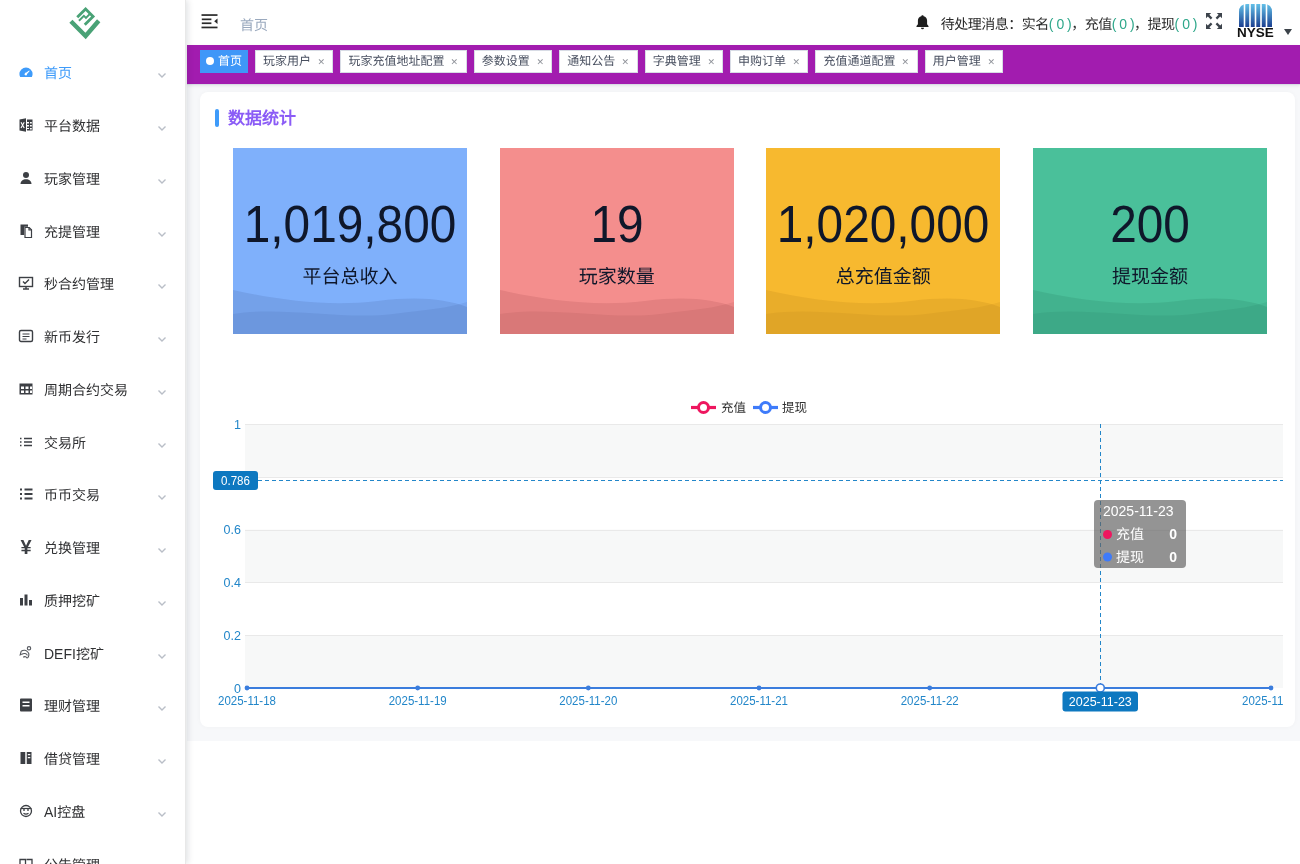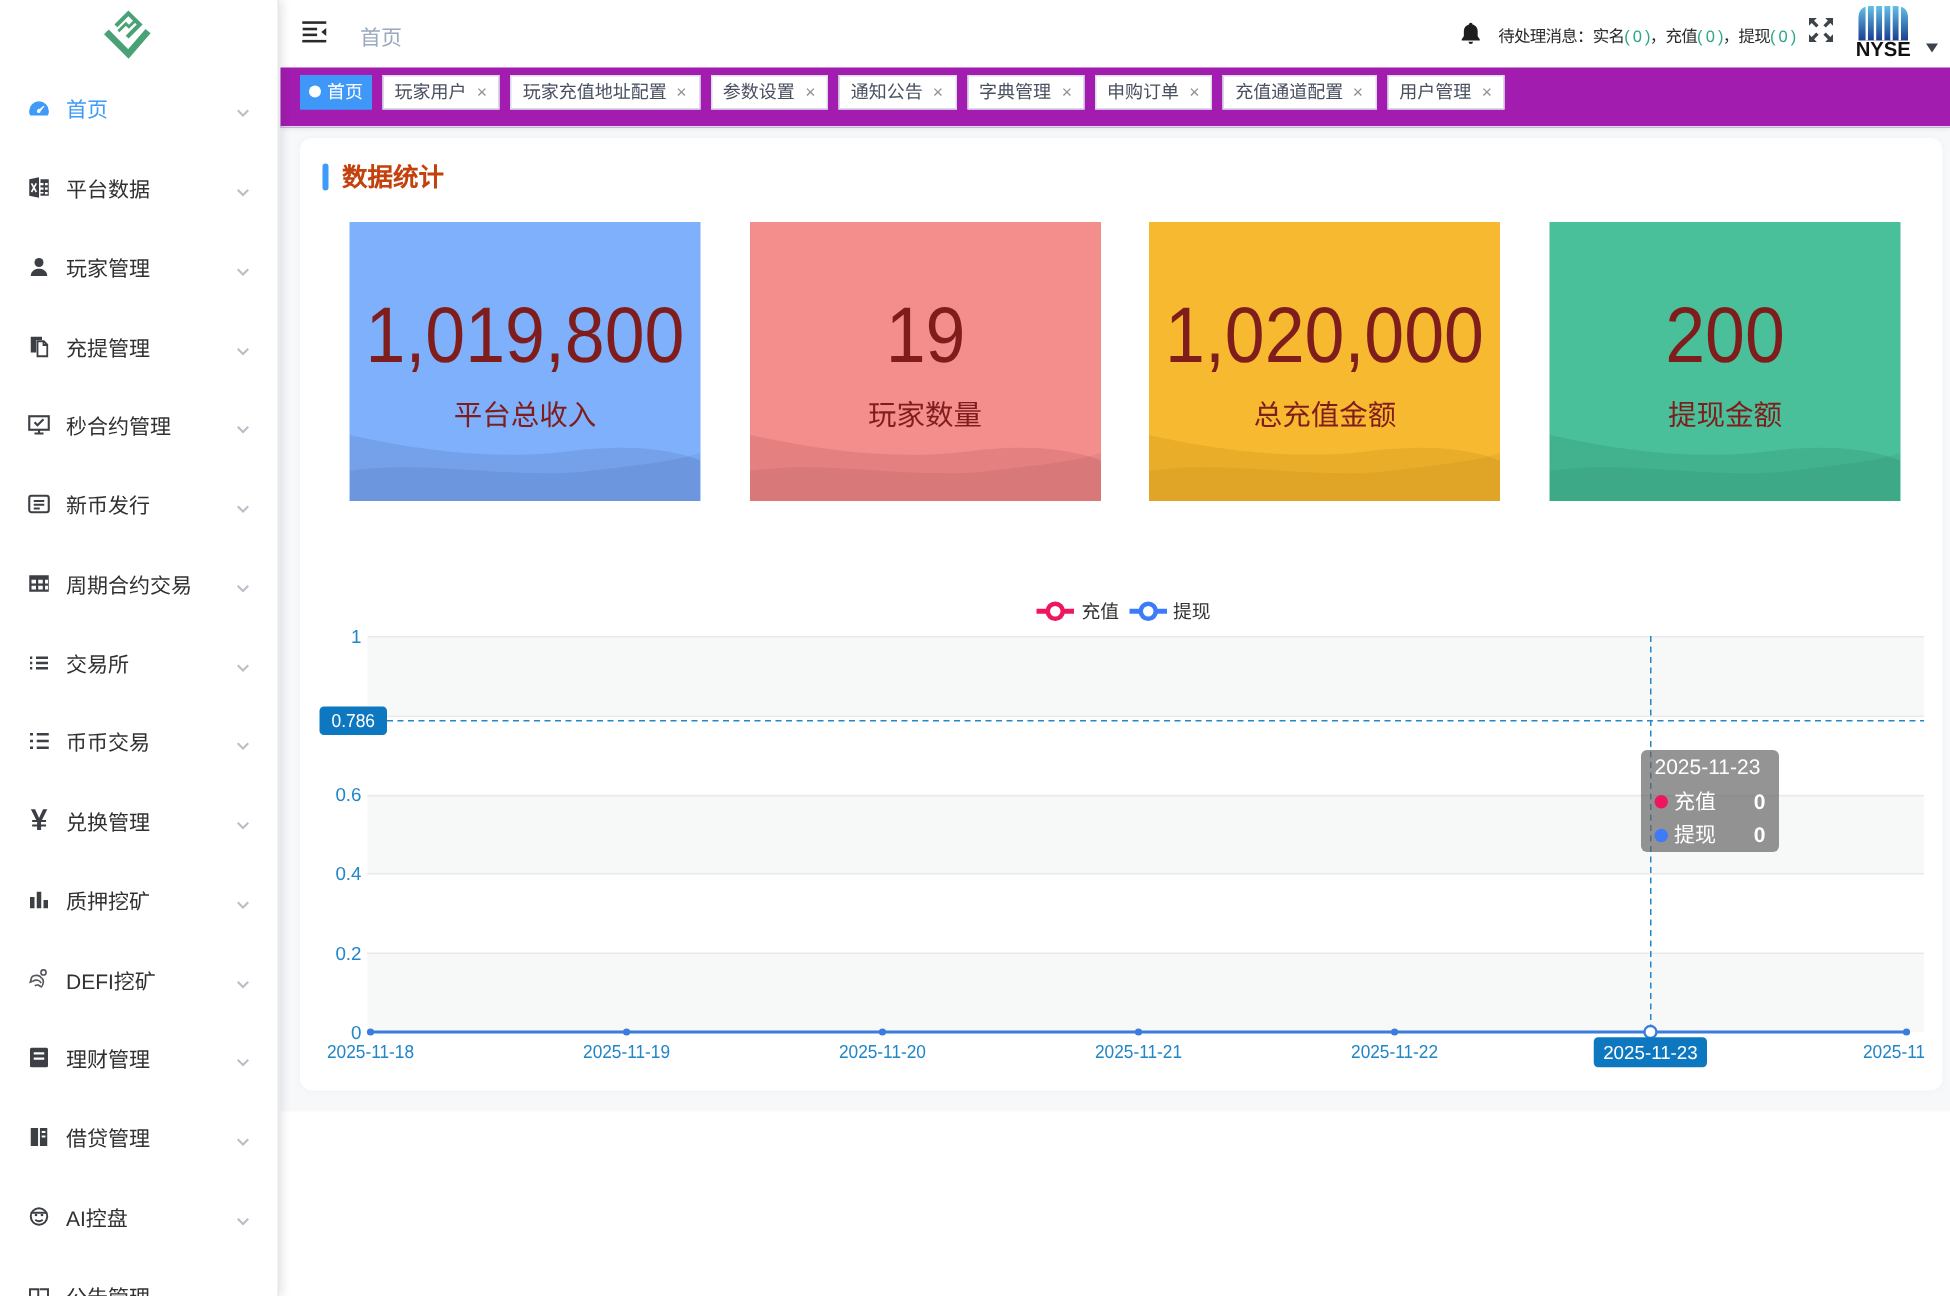--- a/index.html
+++ b/index.html
@@ -16,21 +16,21 @@
     align-items:center; justify-content:center; }
   .mi .tx { flex:1; white-space:nowrap; }
   .mi .ar { flex:none; width:10px; height:10px; }
   .mi.active { color:#3e9bfa; }
   
   .main { position:absolute; left:187px; top:0; width:1113px; height:864px; background:#fff; }
   .navbar { height:45px; background:#fff; position:relative; }
   .hamb { position:absolute; left:14px; top:13px; }
   .bc { position:absolute; left:53px; top:14px; font-size:14px; color:#9aa9be; }
   .nav-right { position:absolute; right:8px; top:0; height:45px; display:flex; align-items:center; }
-  .msg { font-size:11px; color:#2b2b2b; margin-left:11px; letter-spacing:-0.5px; }
+  .msg { font-size:14px; color:#2b2b2b; margin-left:11px; letter-spacing:-0.5px; }
   .msg .g { color:#2ea78a; }
   .fullscr { margin-left:8px; margin-right:14px; }
   .avatar { width:37px; height:37px; margin-top:-4px; }
   .caret { margin-left:10px; width:0; height:0; border-left:4.5px solid transparent;
     border-right:4.5px solid transparent; border-top:6px solid #3c434a; margin-top:19px; }
   
   .tags { height:40px; background:#a21caf; border-bottom:1px solid #d8dce5; padding:5px 0 0 13px;
     white-space:nowrap; box-shadow:0 1px 3px 0 rgba(0,0,0,.08); position:relative; z-index:3;}
   .tag { display:inline-block; height:23px; line-height:21px; border:1px solid #d8dce5;
     background:#fff; color:#495060; font-size:12px; padding:0 7px; margin-right:7px;
@@ -38,26 +38,26 @@
   .tag .x { display:inline-block; font-size:10px; color:#90939a; margin-left:6px;
     transform:scale(.9); }
   .tag.on { background:#3f97f8; color:#fff; border-color:#3f97f8; padding:0 5px; }
   .tag.on .dot { display:inline-block; width:8px; height:8px; border-radius:50%;
     background:#fff; margin-right:4px; position:relative; top:0px; }
   
   .content { position:relative; width:1113px; height:656px; background:#f7f8fa; }
   .panel { position:absolute; left:13px; top:7px; width:1095px; height:635px; background:#fff;
     border-radius:8px; box-shadow:0 0 5px rgba(0,0,0,.03); }
   .ptitle { position:absolute; left:15px; top:12px; font-size:17px; font-weight:bold;
-    color:#c2410c; }
+    color:#8b5cf6; }
   .ptitle:before { content:""; display:inline-block; width:4px; height:18px; background:#3e9bfa;
     border-radius:2px; margin-right:9px; vertical-align:-3px; }
   .cards { position:absolute; left:33px; top:56px; width:1036px; height:186px; display:flex;
     gap:32.7px; }
-  .card { position:relative; width:234px; height:186px; overflow:hidden; color:#7f1d1d; }
+  .card { position:relative; width:234px; height:186px; overflow:hidden; color:#0f172a; }
   .card .num { position:absolute; width:100%; top:45px; text-align:center; font-size:52.5px;
     transform:scaleX(0.91); transform-origin:center;
     letter-spacing:0px; }
   .card .lbl { position:absolute; width:100%; top:113px; text-align:center; font-size:19px; }
   .card svg.wave { position:absolute; left:0; bottom:0; }
   .c1 { background:#7fb0fb; } .c2 { background:#f48e8d; } .c3 { background:#f7b92f; }
   .c4 { background:#4ac09a; }
   
   .chart { position:absolute; left:0px; top:300px; width:1083px; height:335px; overflow:hidden; }
 </style>

